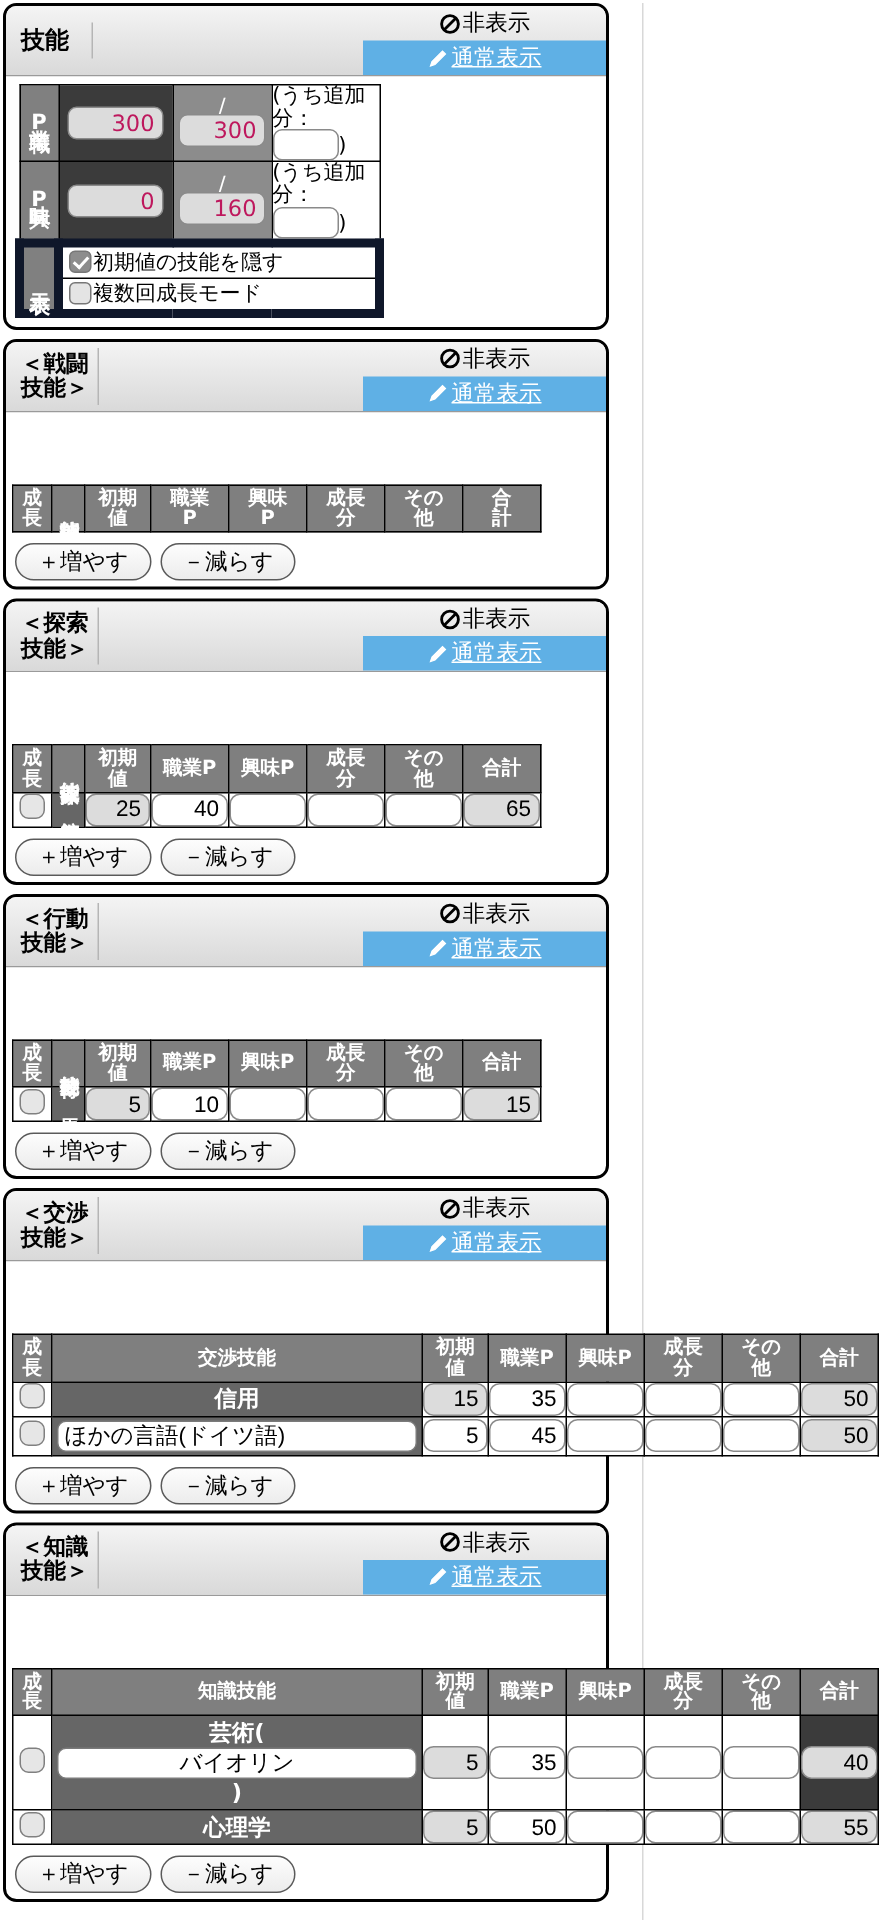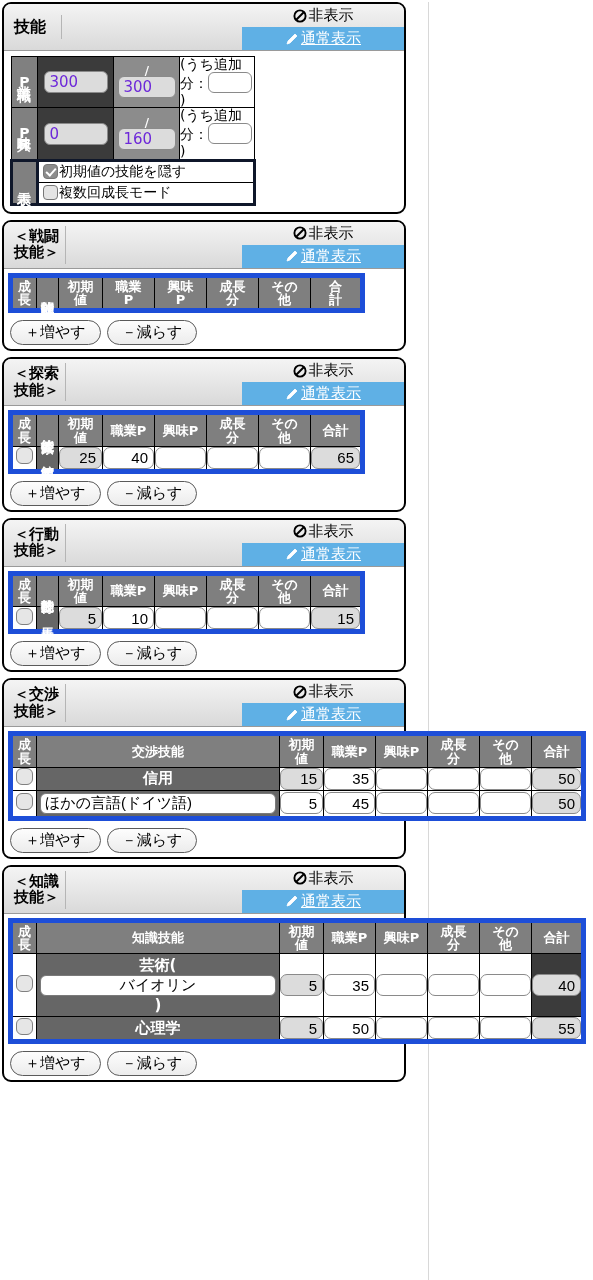--- a/index.html
+++ b/index.html
@@ -91,50 +91,50 @@
   .pt-dark { background: #3b3b3b; width: 76px; text-align: center; padding: 3px 4px; }
   .pt-mid { background: #8c8c8c; width: 66px; text-align: center; padding: 1px 4px 3px; }
   .pt-slash { color: #ffffff; font-size: 14px; line-height: 10px; }
   .pt-extra { background: #fff; padding: 1px 3px 2px 3px; font-size: 14px; line-height: 1.05; }
   .inp {
     display: inline-block;
     border: 1px solid #8a8a8a;
     border-radius: 6px;
     background: #fff;
     font-size: 15px;
-    text-align: left;
+    text-align: right;
     padding: 1px 5px;
-    color: #6d28d9;
+    color: #be185d;
     font-family: "DejaVu Sans", "Liberation Sans", sans-serif;
   }
   .inp.ro { background: #dcdcdc; }
   .inp.big { width: 64px; }
   .inp.mid { width: 58px; }
   .inp.tiny { width: 44px; height: 21px; }
 
-  .disp-row td { border: 3px solid #0f172a; }
+  .disp-row td { border: 6px solid #0f172a; }
   .chk-cell { background: #fff; padding: 1px 4px; font-size: 14px; white-space: nowrap; }
   .chk {
     display: inline-block; width: 15px; height: 15px;
     border: 1px solid #777; border-radius: 4px;
     background: #e4e4e4; vertical-align: -3px; margin-right: 1px;
     position: relative;
   }
   .chk.on { background: #8d8d8d; }
   .chk.on::after {
     content: "";
     position: absolute; left: 4px; top: 1px;
     width: 4px; height: 8px;
     border: solid #fff; border-width: 0 2px 2px 0;
     transform: rotate(42deg);
   }
 
   
   .tbl-wrap { padding: 4px 0 4px 4px; }
-  table.sk { border-collapse: collapse; border: 5px solid #1d4ed8; table-layout: fixed; }
+  table.sk { border-collapse: collapse; border: 1px solid #1d4ed8; table-layout: fixed; margin-top: 44px; }
   table.sk th, table.sk td { border: 1px solid #000; padding: 0; }
   table.sk th {
     background: #7f7f7f; color: #fff; font-weight: bold; font-size: 13px;
     line-height: 1.02; text-align: center; padding: 2px 0;
   }
   .c-grow { width: 26px; }
   .c-init { width: 44px; }
   .c-job  { width: 52px; }
   .c-int  { width: 52px; }
   .c-gain { width: 52px; }

